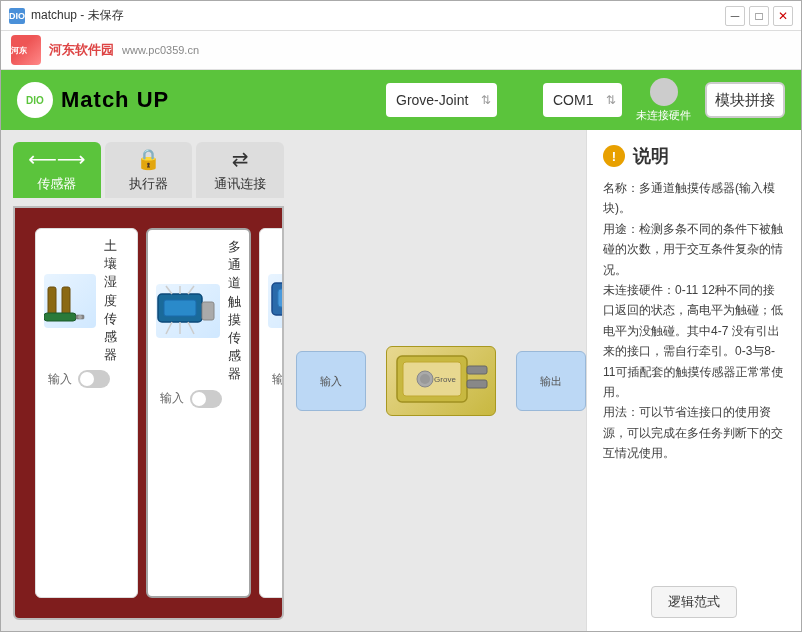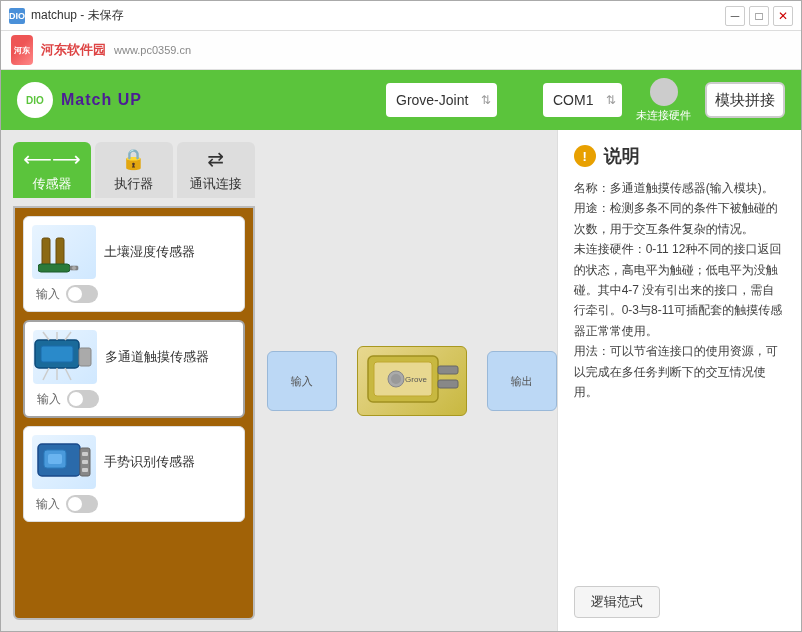--- a/index.html
+++ b/index.html
@@ -56,24 +56,24 @@
       background: rgba(255,255,255,0.9);
       border-bottom: 1px solid #e0e0e0;
       padding: 4px 10px;
       display: flex;
       align-items: center;
       gap: 8px;
       font-size: 11px;
       color: #e44;
     }
     .watermark-logo {
-      width: 22px; height: 30px;
+      width: 30px; height: 30px;
       background: linear-gradient(135deg, #e55 40%, #f88 100%);
       border-radius: 4px;
-      display: flex; align-items: center; justify-content: center;
+      display: flex; align-items: center; 
       color: white; font-size: 8px; font-weight: bold;
     }
     .watermark-text { color: #d44; font-size: 13px; font-weight: bold; }
     .watermark-url { color: #888; font-size: 11px; }
 
     
     .header {
       height: 60px;
       background: #5bc43c;
       display: flex;
@@ -89,22 +89,22 @@
     .logo-circle {
       width: 36px; height: 36px;
       background: white;
       border-radius: 50%;
       display: flex; align-items: center; justify-content: center;
       color: #5bc43c;
       font-size: 10px;
       font-weight: bold;
     }
     .logo-text {
-      color: #4c1d95;
-      font-size: 16px;
+      color: #000000;
+      font-size: 22px;
       font-weight: bold;
       letter-spacing: 1px;
     }
     .header-spacer { flex: 1; }
 
     
     .header-select {
       height: 34px;
       border: none;
       border-radius: 4px;
@@ -201,28 +201,27 @@
       border: none;
     }
     .tab.active {
       background: #5bc43c;
       color: white;
     }
     .tab-icon { font-size: 20px; }
 
     
     .sensor-list {
-      background: #a16207;
+      background: #7f1d1d;
       border: 2px solid #bbb;
       border-radius: 0 0 6px 6px;
       flex: 1;
       overflow-y: auto;
-      padding: 8px;
-      display: flex;
-      flex-direction: column;
+      padding: 20px;
+      display: flex;
       gap: 8px;
     }
     .sensor-item {
       background: white;
       border: 1px solid #ddd;
       border-radius: 6px;
       padding: 8px;
       display: flex;
       flex-direction: column;
       gap: 6px;
@@ -345,21 +344,21 @@
       font-weight: bold;
     }
     .info-body {
       font-size: 12px;
       color: #404040;
       line-height: 1.7;
       flex: 1;
     }
     .info-footer {
       display: flex;
-      justify-content: flex-start;
+      justify-content: center;
     }
     .logic-btn {
       background: #f5f5f5;
       border: 1px solid #ccc;
       border-radius: 4px;
       padding: 6px 16px;
       font-size: 13px;
       color: #333;
       cursor: pointer;
     }

